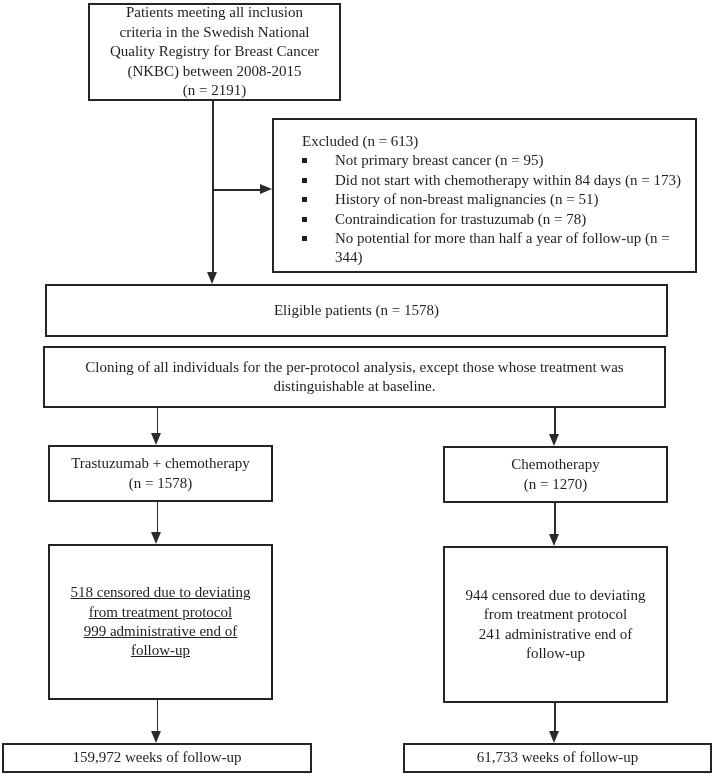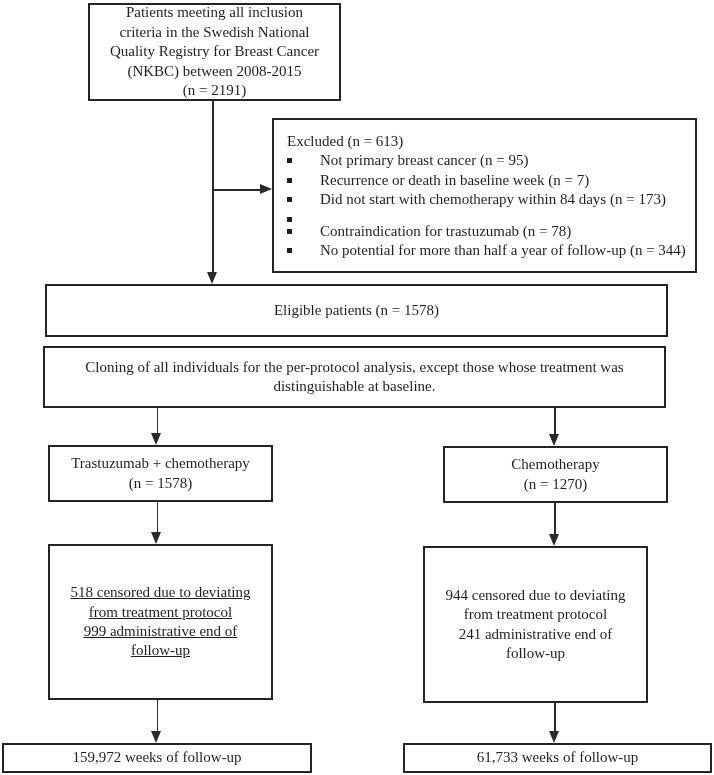--- a/index.html
+++ b/index.html
@@ -66,37 +66,34 @@
 (NKBC) between 2008-2015
 (n = 2191)</div>
   </div>
 
   <div class="vline" style="left:212px; top:101px; height:171px;"></div>
   <div class="arrow-down" style="left:206.5px; top:272px;"></div>
 
   <div class="hline" style="left:212px; top:189px; width:48px;"></div>
   <div class="arrow-right" style="left:260px; top:184px;"></div>
 
-  <div class="box left-align" style="left:272px; top:118px; width:425px; height:155px;">
+  <div class="box left-align" style="left:272px; top:118px; width:425px; height:155px;padding-left:15px;">
     <div class="excl-inner">
       <div>Excluded (n = 613)</div>
       <div class="excl-item">
         <span class="bullet"></span>
         <span>Not primary breast cancer (n = 95)</span>
       </div>
       <div class="excl-item">
         <span class="bullet"></span>
-        <span>Recurrence or death in baseline week (n = 7)</span>
-      </div>
-      <div class="excl-item">
-        <span class="bullet"></span>
         <span>Did not start with chemotherapy within 84 days (n = 173)</span>
       </div>
       <div class="excl-item">
         <span class="bullet"></span>
+        <span>History of non-breast malignancies (n = 51)</span>
       </div>
       <div class="excl-item">
         <span class="bullet"></span>
         <span>Contraindication for trastuzumab (n = 78)</span>
       </div>
       <div class="excl-item">
         <span class="bullet"></span>
         <span>No potential for more than half a year of follow-up (n = 344)</span>
       </div>
     </div>
@@ -133,21 +130,21 @@
   <div class="vline" style="left:554px; top:503px; height:31px;"></div>
   <div class="arrow-down" style="left:548.5px; top:534px;"></div>
 
   <div class="box" style="left:48px; top:544px; width:225px; height:156px;text-decoration:underline;">
     <div class="ml">518 censored due to deviating
 from treatment protocol
 999 administrative end of
 follow-up</div>
   </div>
 
-  <div class="box" style="left:423px; top:546px; width:225px; height:157px;">
+  <div class="box" style="left:443px; top:546px; width:225px; height:157px;">
     <div class="ml">944 censored due to deviating
 from treatment protocol
 241 administrative end of
 follow-up</div>
   </div>
 
   <div class="vline" style="left:156.5px; top:700px; height:31px;"></div>
   <div class="arrow-down" style="left:151px; top:731px;"></div>
 
   <div class="vline" style="left:554px; top:703px; height:28px;"></div>

